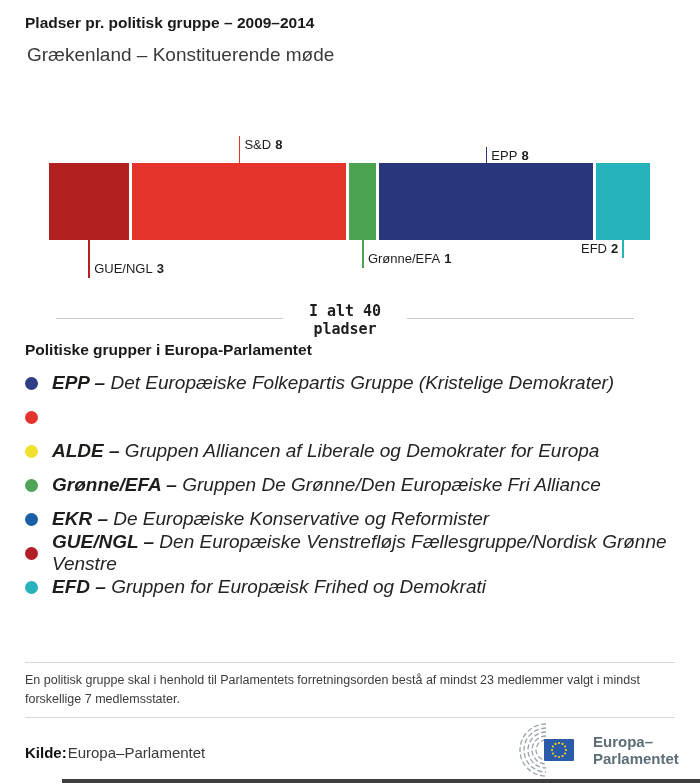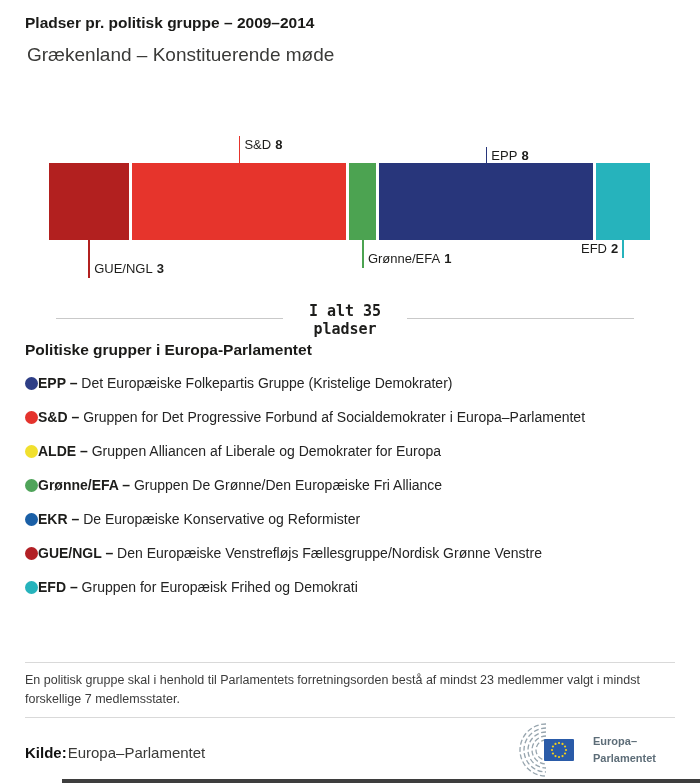--- a/index.html
+++ b/index.html
@@ -20,33 +20,33 @@
 
   
   .total-row { position:absolute; left:56px; top:302px; width:578px; display:flex; }
   .total-rule { flex:1; height:1px; background:#c9c9c9; margin-top:16px; }
   .total-text { padding:0 26px; text-align:center; font-family:"DejaVu Sans Mono", monospace; font-weight:700; font-size:15px; line-height:18px; color:#1d1d1b; }
 
   .legend-heading { position:absolute; left:25px; top:341px; font-size:15.5px; font-weight:700; color:#1a1a18; }
   .legend { position:absolute; left:25px; top:366px; list-style:none; width:650px; }
   .legend li { display:flex; align-items:center; height:34px; }
   .legend .dot { width:13px; height:13px; border-radius:50%; flex:0 0 13px; }
-  .legend .txt { font-size:14px; color:#242424; }
+  .legend .txt { margin-left:14px; font-size:19px; color:#242424;font-style:italic; }
   .legend .txt b { font-weight:700; color:#1d1d1b; }
 
   .hr { position:absolute; left:25px; width:650px; height:1px; background:#d9d9d9; }
   .hr.hr-top { top:662px; }
   .hr.hr-bottom { top:717px; }
   .footnote { position:absolute; left:25px; top:671px; width:645px; font-size:12.5px; line-height:19px; color:#3c3c3c; }
 
   .source { position:absolute; left:25px; top:744px; font-size:15px; color:#3a3a38; }
   .source b { font-weight:700; color:#111; margin-right:1px; }
 
   .logo { position:absolute; left:512px; top:721px; display:flex; align-items:center; gap:7px; }
-  .logo-text { font-size:11px; font-weight:700; color:#5d6d78; line-height:17px; }
+  .logo-text { font-size:15px; font-weight:700; color:#5d6d78; line-height:17px; }
 
   .bottom-bar { position:absolute; left:62px; top:779px; width:638px; height:4px; background:#3e3e3e; }
 </style>
 </head>
 <body>
 
 <div class="page">
 
   <h1 class="title">Pladser pr. politisk gruppe – 2009–2014</h1>
   <h2 class="subtitle">Grækenland – Konstituerende møde</h2>
@@ -67,35 +67,34 @@
       <div class="bar-label" style="top: 251px; left: 367.886px;"><span>Grønne/EFA</span><strong>1</strong></div>
       <div class="leader-line" style="left: 485.614px; background: rgb(40, 54, 123); height: 16px; top: 147px;"></div>
       <div class="bar-label" style="top: 148px; left: 491.364px;"><span>EPP</span><strong>8</strong></div>
       <div class="leader-line" style="left: 622.477px; background: rgb(38, 179, 188); height: 18px; top: 240px;"></div>
       <div class="bar-label" style="top: 241px; right: 81.7727px;"><span>EFD</span><strong>2</strong></div>
     </div>
 
   <div class="total-row">
     <span class="total-rule"></span>
     <div class="total-text">
-      <div>I alt 35</div>
+      <div>I alt 40</div>
       <div>pladser</div>
     </div>
     <span class="total-rule"></span>
   </div>
 
   <h3 class="legend-heading">Politiske grupper i Europa-Parlamentet</h3>
   <ul class="legend" id="legend">
       <li>
         <span class="dot" style="background: rgb(46, 62, 134);"></span>
         <span class="txt"><b>EPP – </b>Det Europæiske Folkepartis Gruppe (Kristelige Demokrater)</span>
       </li>
       <li>
         <span class="dot" style="background: rgb(228, 51, 45);"></span>
-        <span class="txt"><b>S&amp;D – </b>Gruppen for Det Progressive Forbund af Socialdemokrater i Europa–Parlamentet</span>
       </li>
       <li>
         <span class="dot" style="background: rgb(241, 224, 46);"></span>
         <span class="txt"><b>ALDE – </b>Gruppen Alliancen af Liberale og Demokrater for Europa</span>
       </li>
       <li>
         <span class="dot" style="background: rgb(79, 164, 90);"></span>
         <span class="txt"><b>Grønne/EFA – </b>Gruppen De Grønne/Den Europæiske Fri Alliance</span>
       </li>
       <li>

